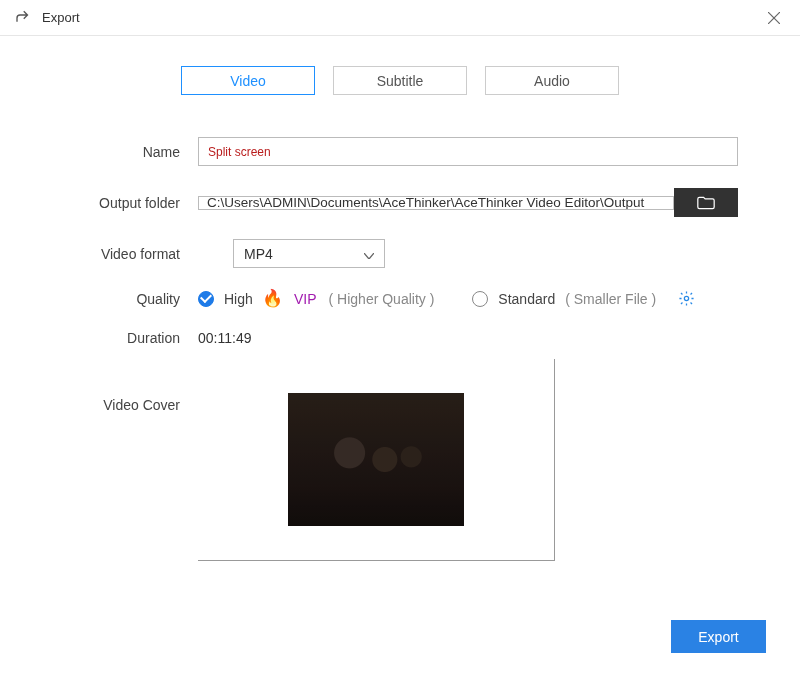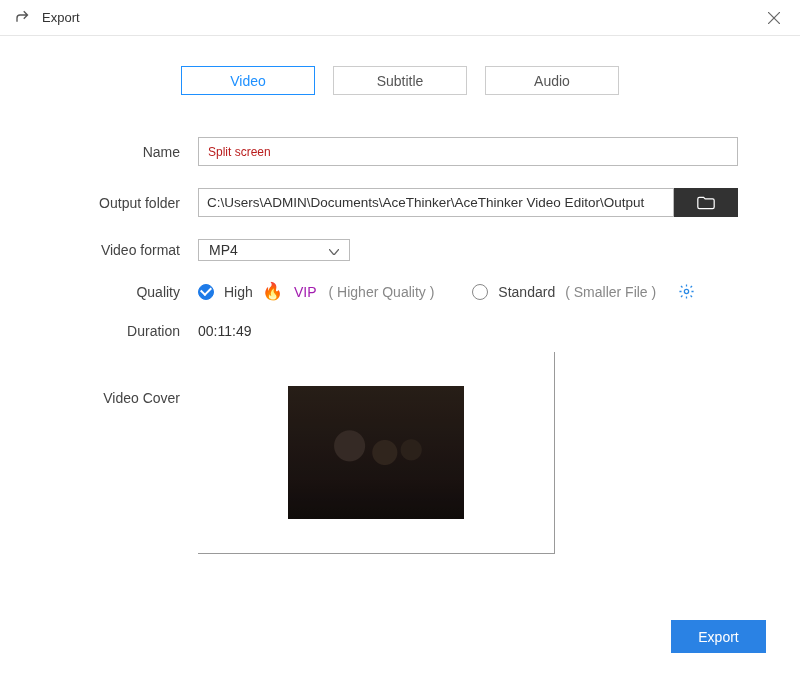--- a/index.html
+++ b/index.html
@@ -15,25 +15,25 @@
     .tab { width: 134px; height: 29px; border: 1px solid #ccc; display: flex; align-items: center; justify-content: center; font-size: 14px; color: #555; cursor: pointer; }
     .tab.active { border-color: #1e90ff; color: #1e90ff; }
 
     .form { margin-top: 30px; padding: 12px 58px; }
     .row { display: flex; align-items: center; margin-bottom: 22px; }
     .row .label { width: 140px; text-align: right; padding-right: 18px; font-size: 14px; color: #444; }
     .row .control { flex: 1; }
 
     .text-input { width: 540px; height: 29px; border: 1px solid #bbb; padding: 0 9px; font-size: 12px; color: #b91c1c; }
     .folder-row { display: flex; align-items: center; width: 540px; }
-    .folder-input { flex: 1; height: 29px; border: 1px solid #bbb; padding: 0 8px; font-size: 13.5px; color: #333; }
+    .folder-input { flex: 1; height: 14px; border: 1px solid #bbb; padding: 0 8px; font-size: 13.5px; color: #333; }
     .folder-btn { width: 64px; height: 29px; background: #323232; display: flex; align-items: center; justify-content: center; cursor: pointer; }
     .folder-btn svg { width: 18px; height: 14px; stroke: #fff; fill: none; stroke-width: 1.5; }
 
-    .select { width: 152px; height: 22px; border: 1px solid #bbb; display: flex; align-items: center; padding: 0 10px; cursor: pointer; position: relative; font-size: 14px; color: #333; }
+    .select { width: 152px; height: 29px; border: 1px solid #bbb; display: flex; align-items: center; padding: 0 10px; cursor: pointer; position: relative; font-size: 14px; color: #333; margin-left: 35px; }
     .select .chev { margin-left: auto; color: #666; }
 
     .quality-row { display: flex; align-items: center; gap: 10px; font-size: 14px; color: #444; }
     .radio { width: 16px; height: 16px; border-radius: 50%; border: 1.5px solid #888; display: inline-flex; align-items: center; justify-content: center; cursor: pointer; }
     .radio.checked { background: #1e7be8; border-color: #1e7be8; }
     .radio.checked::after { content: ""; display: block; width: 8px; height: 5px; border-left: 2px solid #fff; border-bottom: 2px solid #fff; transform: rotate(-45deg) translate(1px,-1px); }
     .fire-icon { color: #ff8c00; font-size: 17px; line-height: 1; }
     .vip { color: #a21caf; font-weight: 500; margin-right: 2px; }
     .paren { color: #888; }
     .gear-icon { margin-left: 12px; cursor: pointer; color: #2a8ae6; display: inline-flex; }

